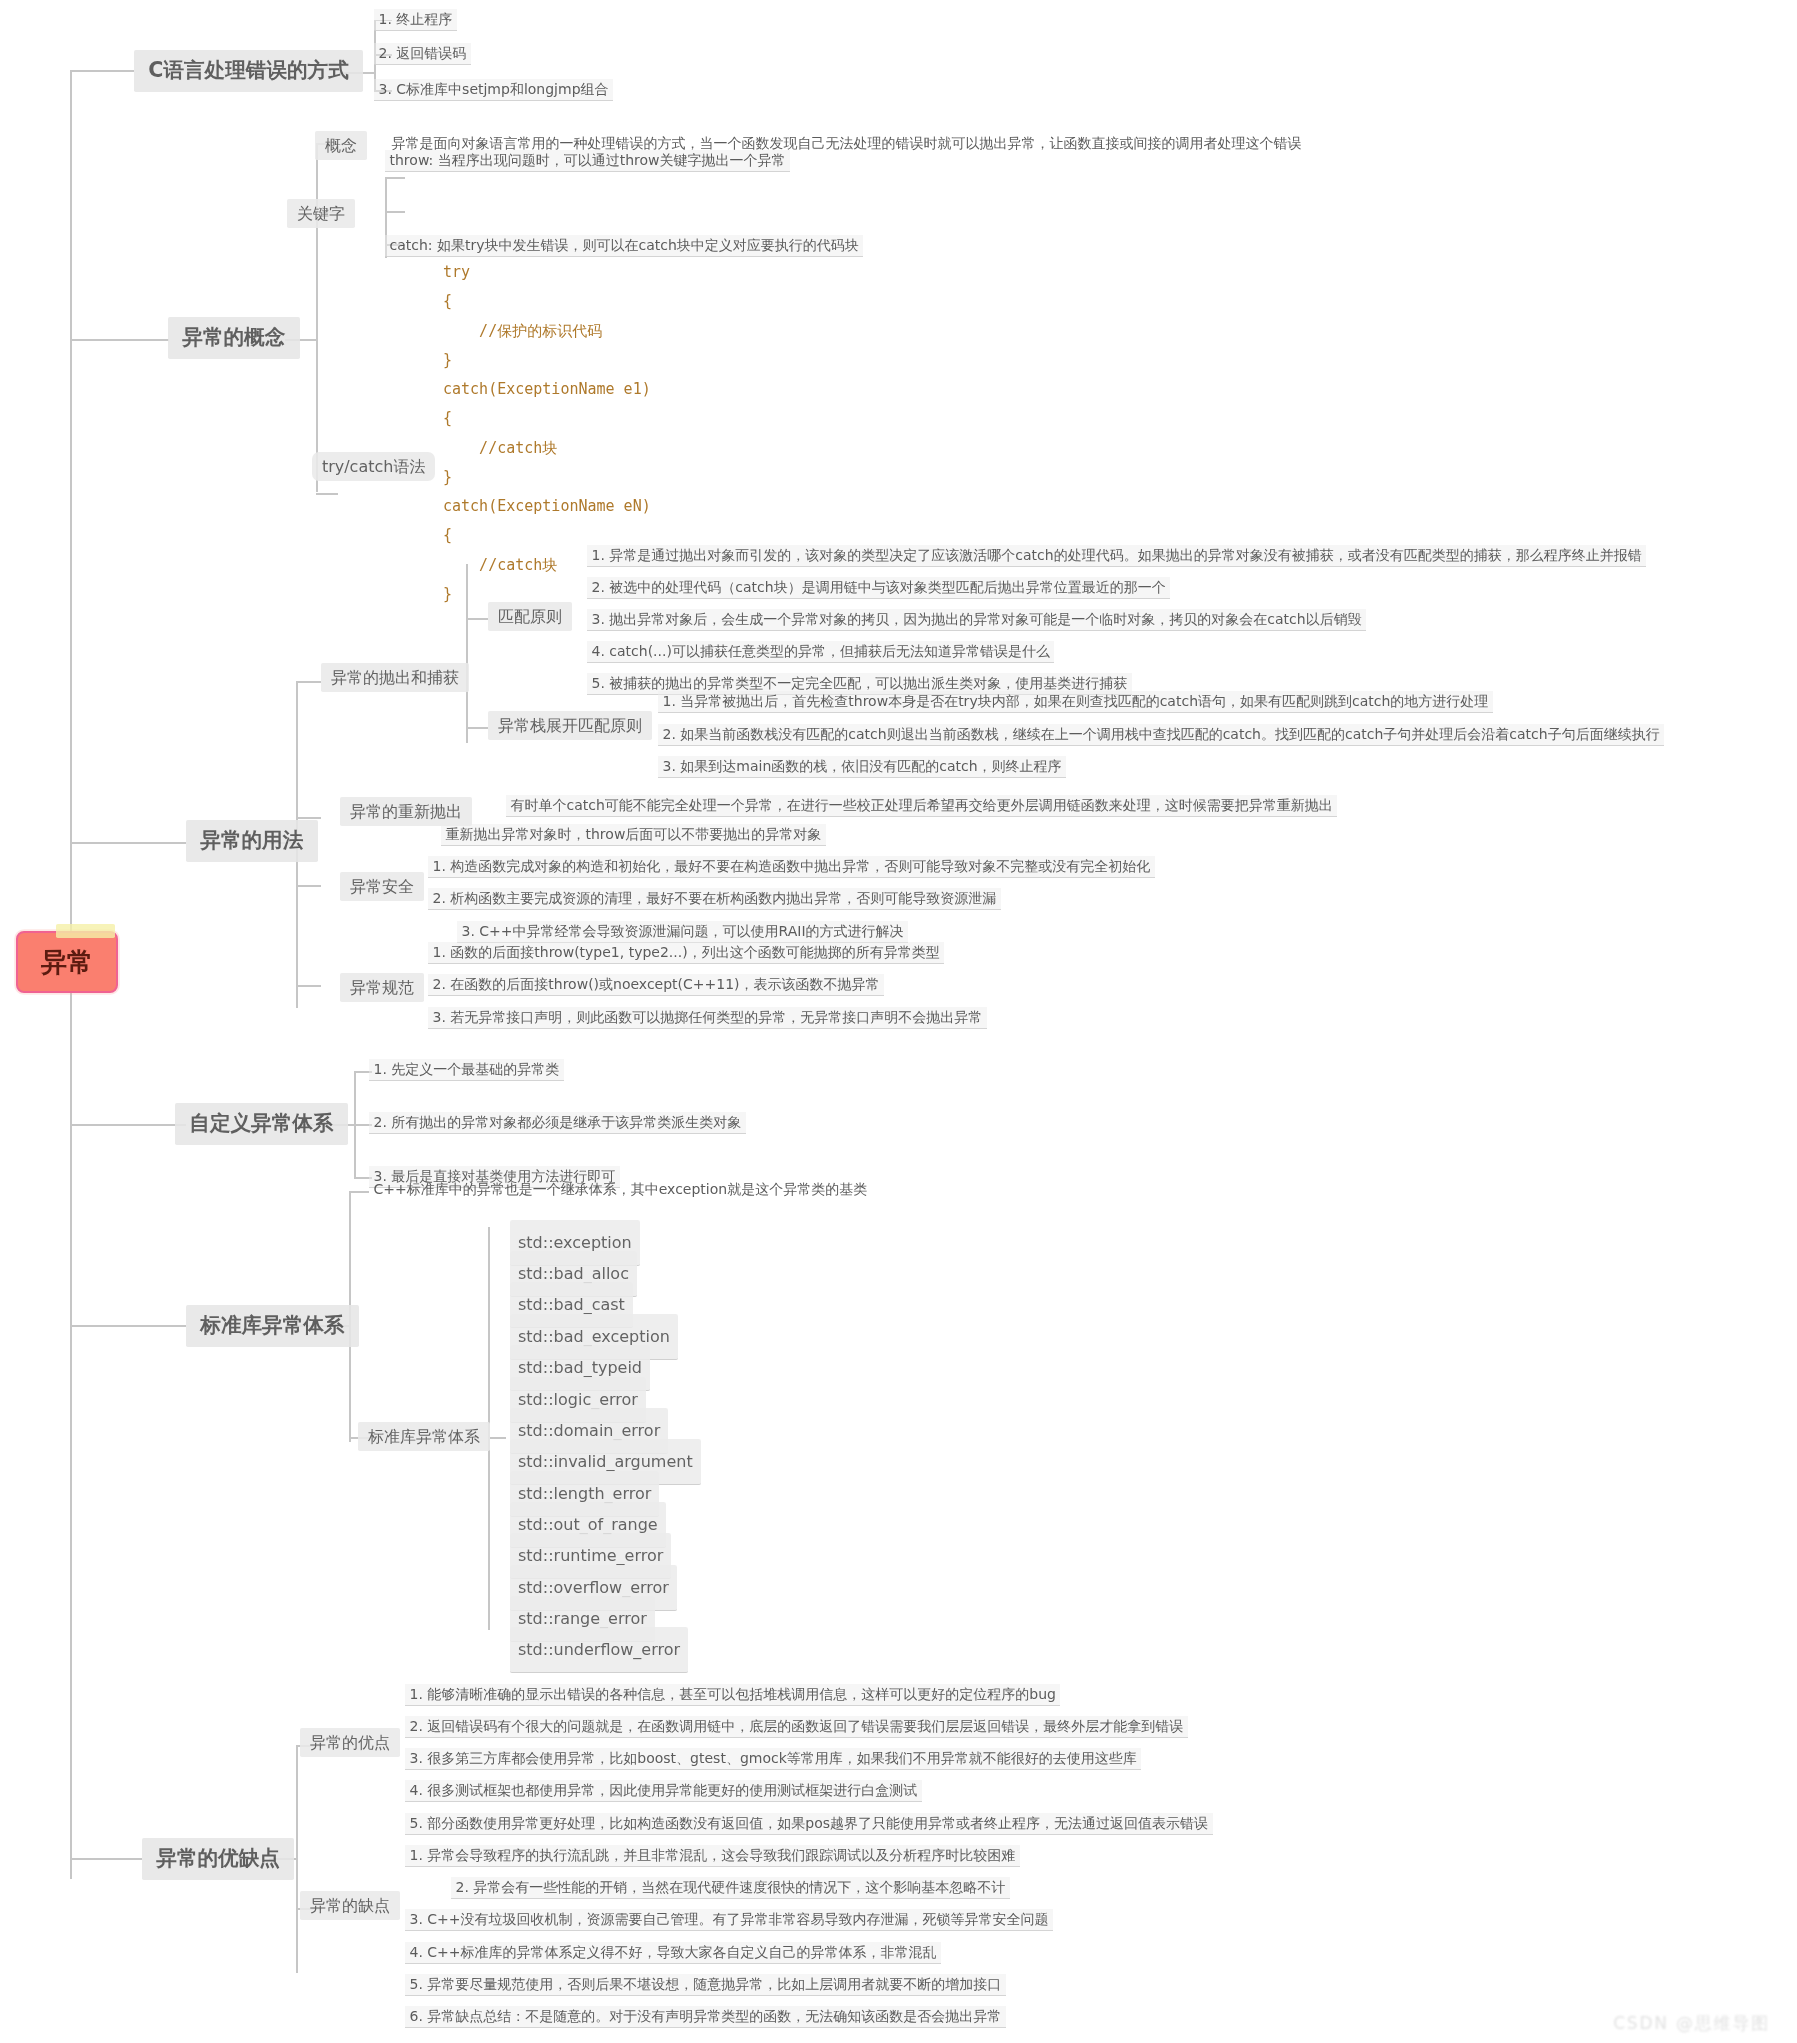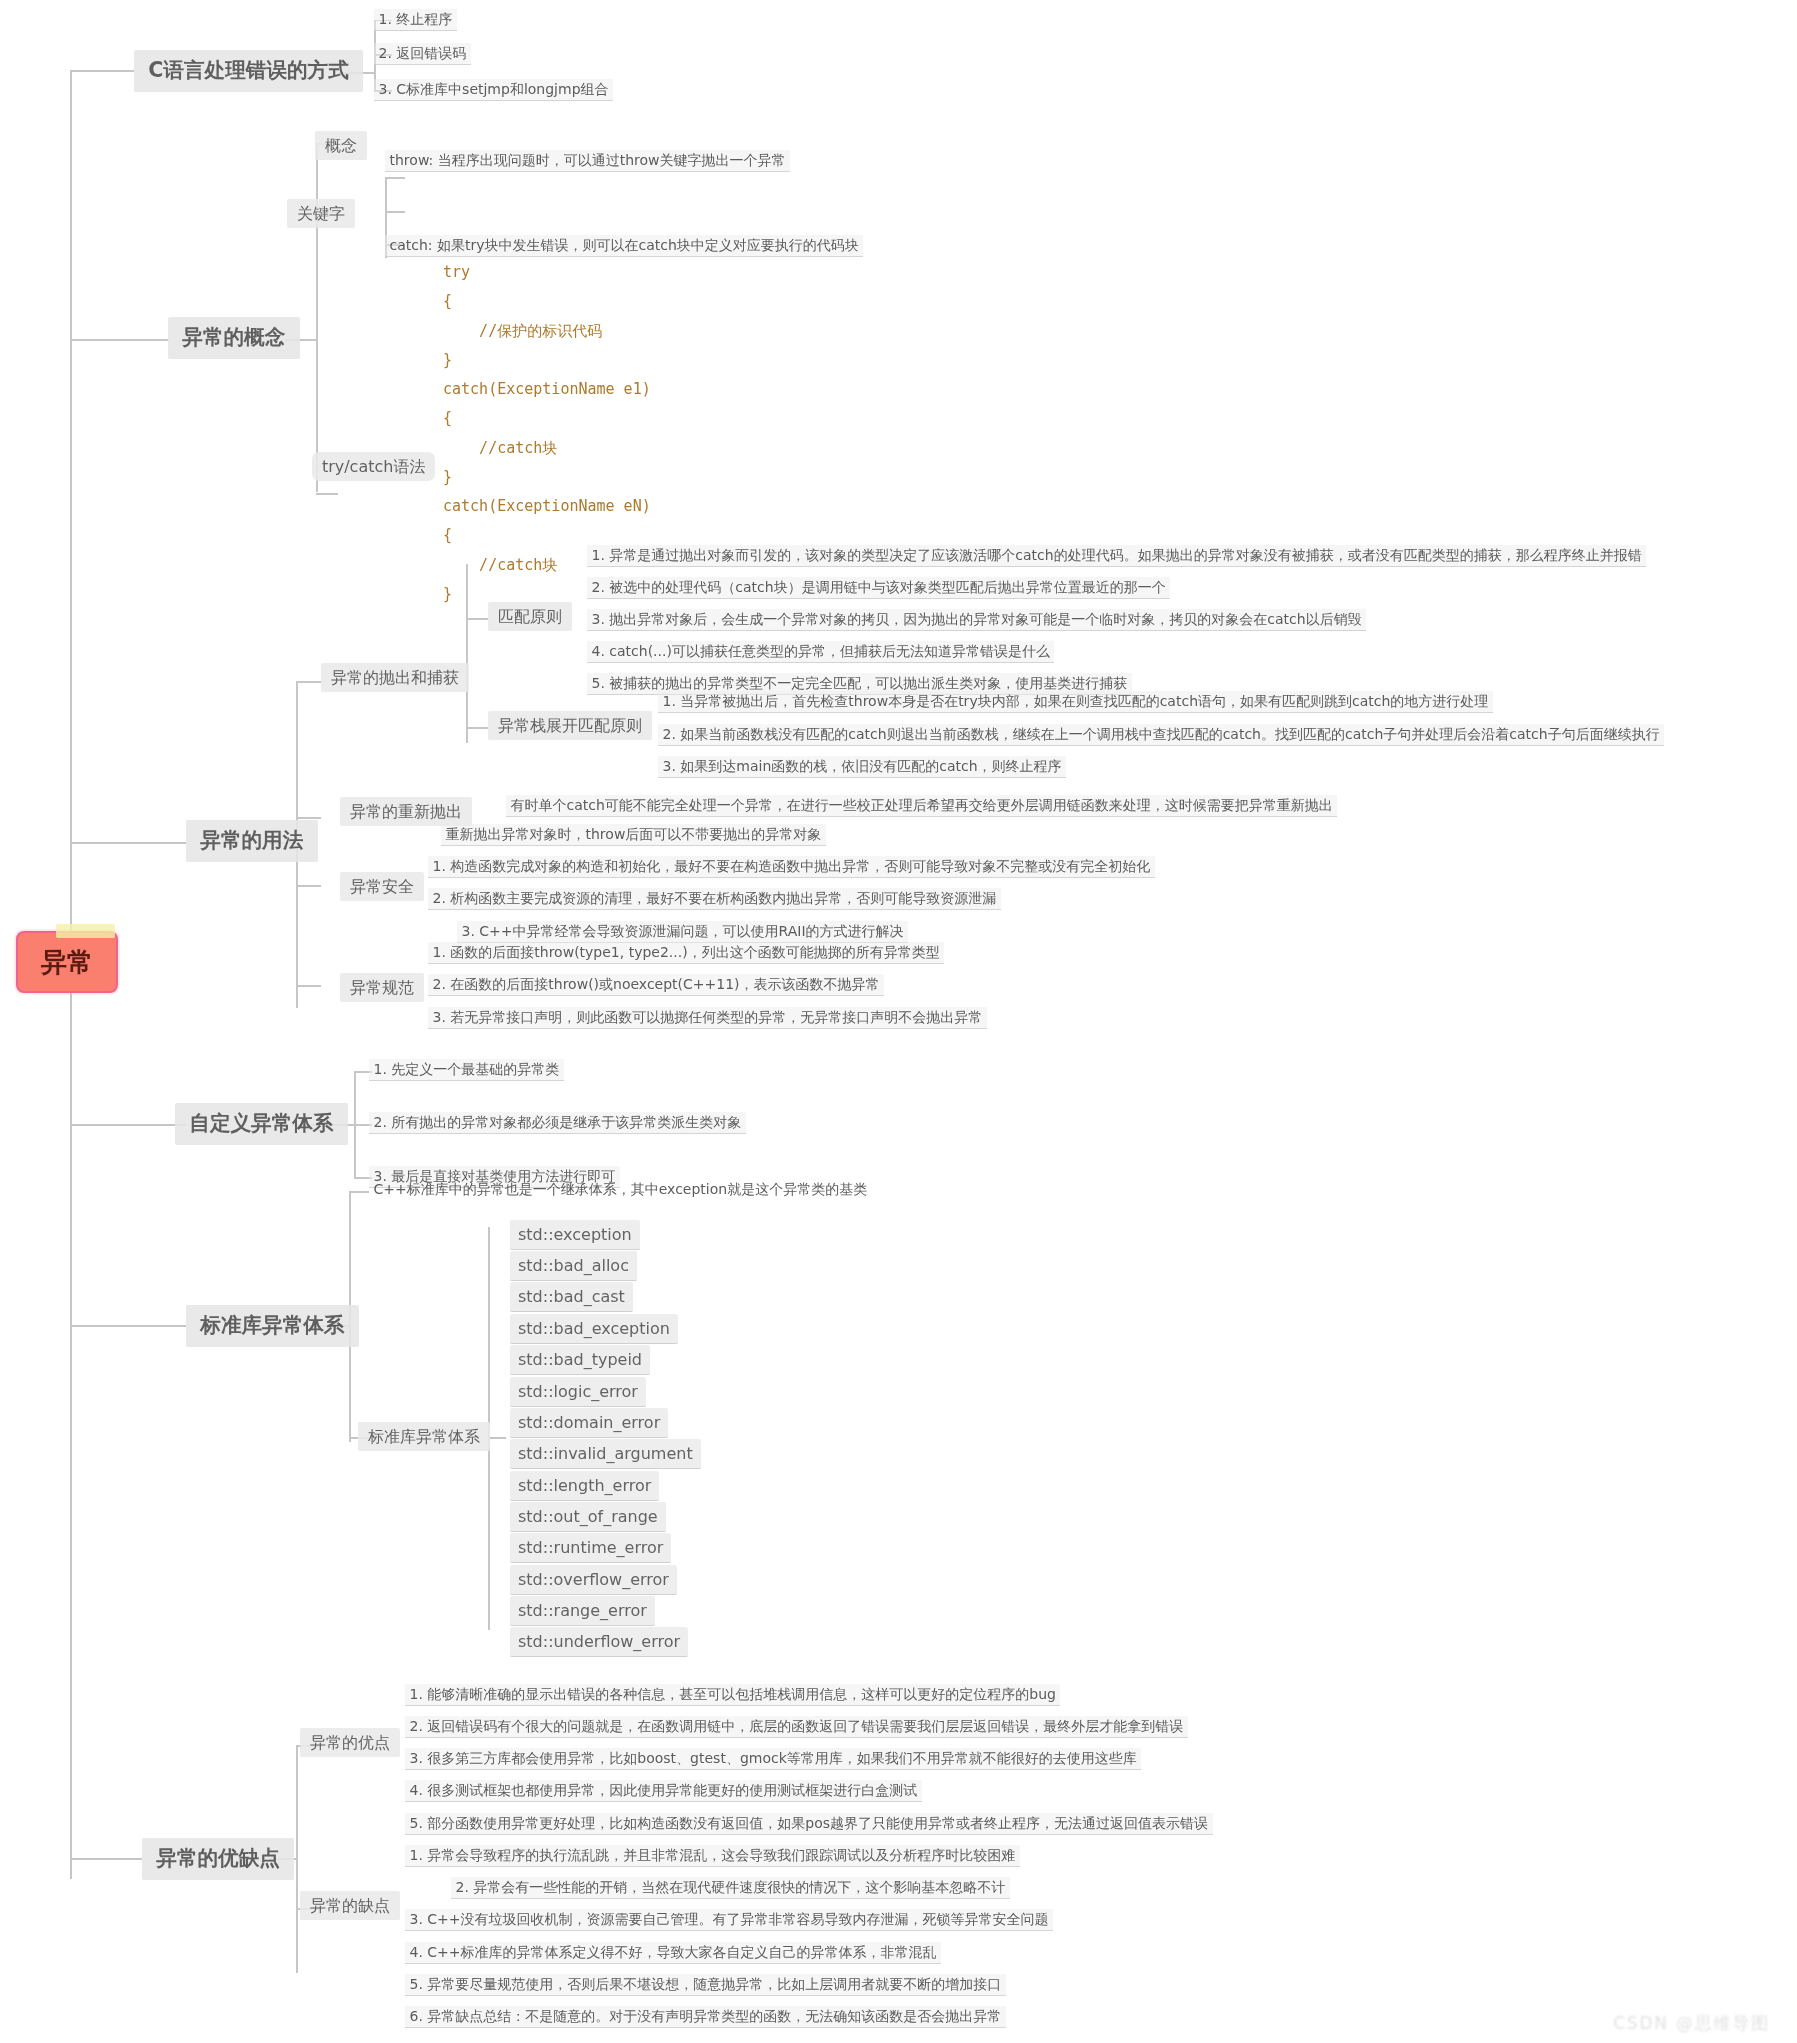--- a/index.html
+++ b/index.html
@@ -97,21 +97,21 @@
     opacity: .85;
   }
 
   
   .stditem {
     position: absolute;
     background: #ececec;
     border-bottom: 0.9px solid #c8c8c8;
     color: #484848;
     font-size: 16px;
-    padding: 5px 8px;
+    padding: 13px 8px;
     border-radius: 2px;
     white-space: nowrap;
     filter: blur(0.4px);
     opacity: .85;
   }
 
   
   .ln {
     position: absolute;
     background: #c6c6c6;
@@ -203,20 +203,23 @@
   <div class="node leaf" style="left:374px; top:79px;">
     <span>3. C标准库中setjmp和longjmp组合</span>
   </div>
 
   <div class="node lvl1" style="left:168px; top:317px;">
     <span>异常的概念</span>
   </div>
 
   <div class="node lvl2" style="left:315px; top:131px;">
     <span>概念</span>
+  </div>
+  <div class="node leaf plain" style="left:387px; top:133px;">
+    <span>异常是面向对象语言常用的一种处理错误的方式，当一个函数发现自己无法处理的错误时就可以抛出异常，让函数直接或间接的调用者处理这个错误</span>
   </div>
 
   <div class="node lvl2" style="left:287px; top:199px;">
     <span>关键字</span>
   </div>
   <div class="node leaf" style="left:385px; top:150px;">
     <span>throw: 当程序出现问题时，可以通过throw关键字抛出一个异常</span>
   </div>
   <div class="node leaf" style="left:385px; top:235px;">
     <span>catch: 如果try块中发生错误，则可以在catch块中定义对应要执行的代码块</span>

